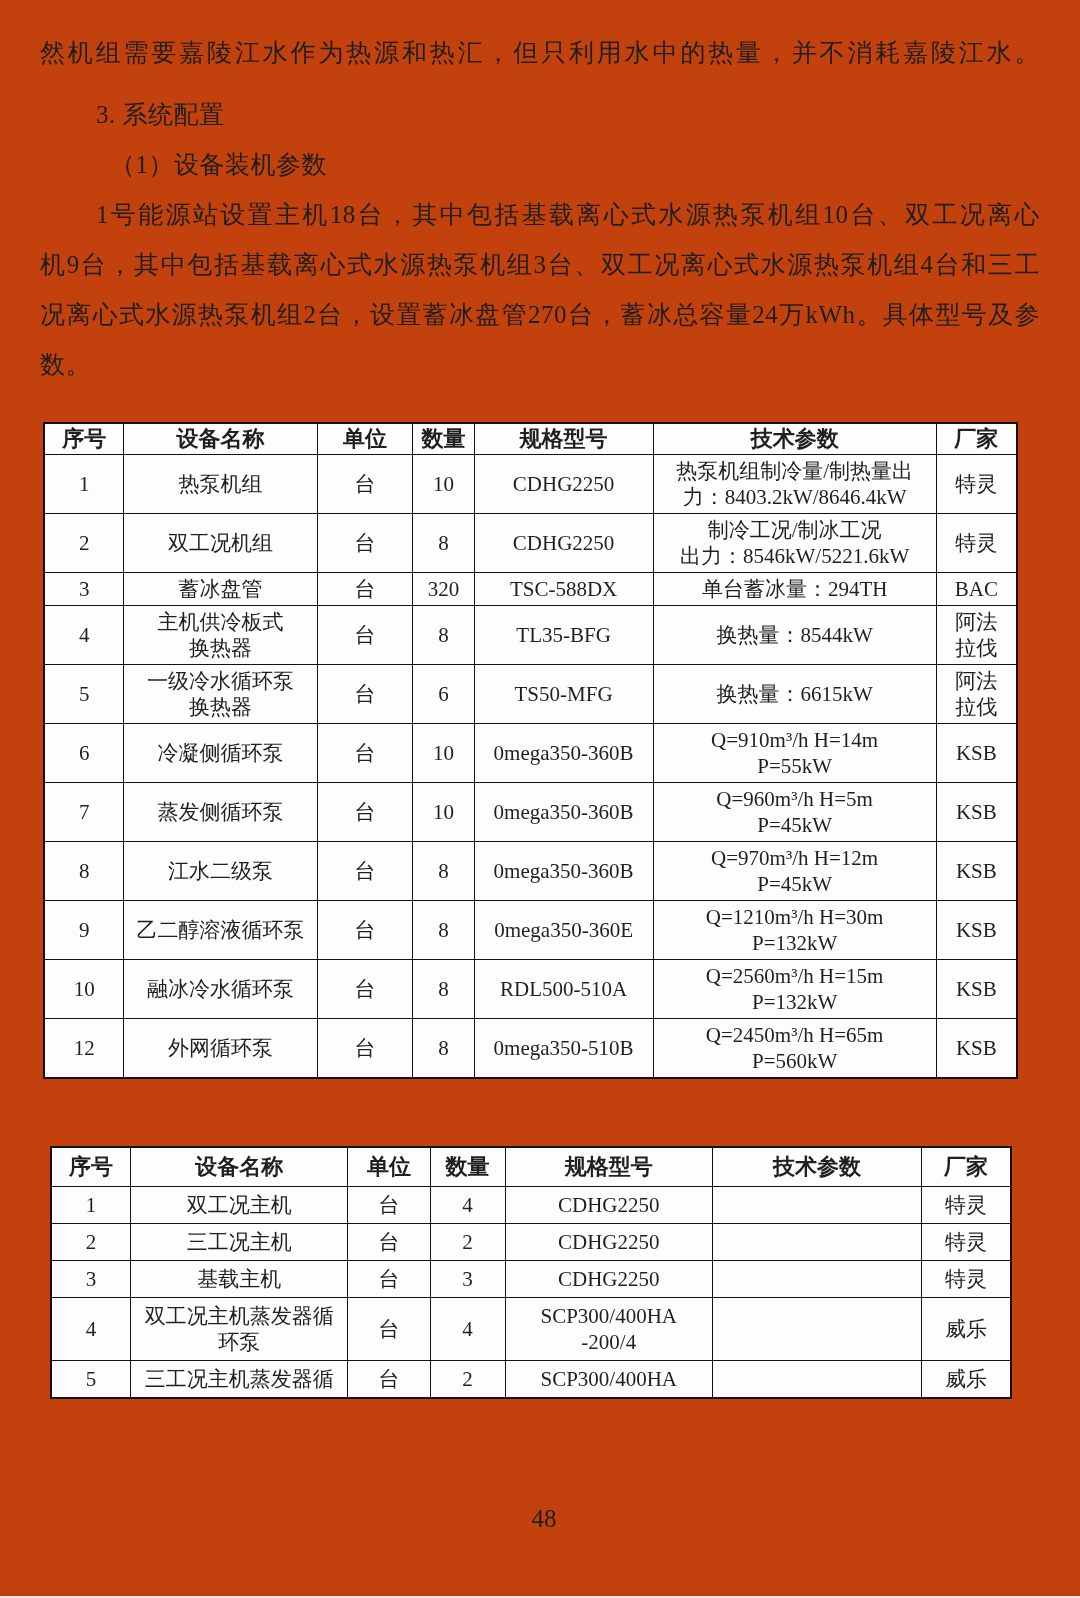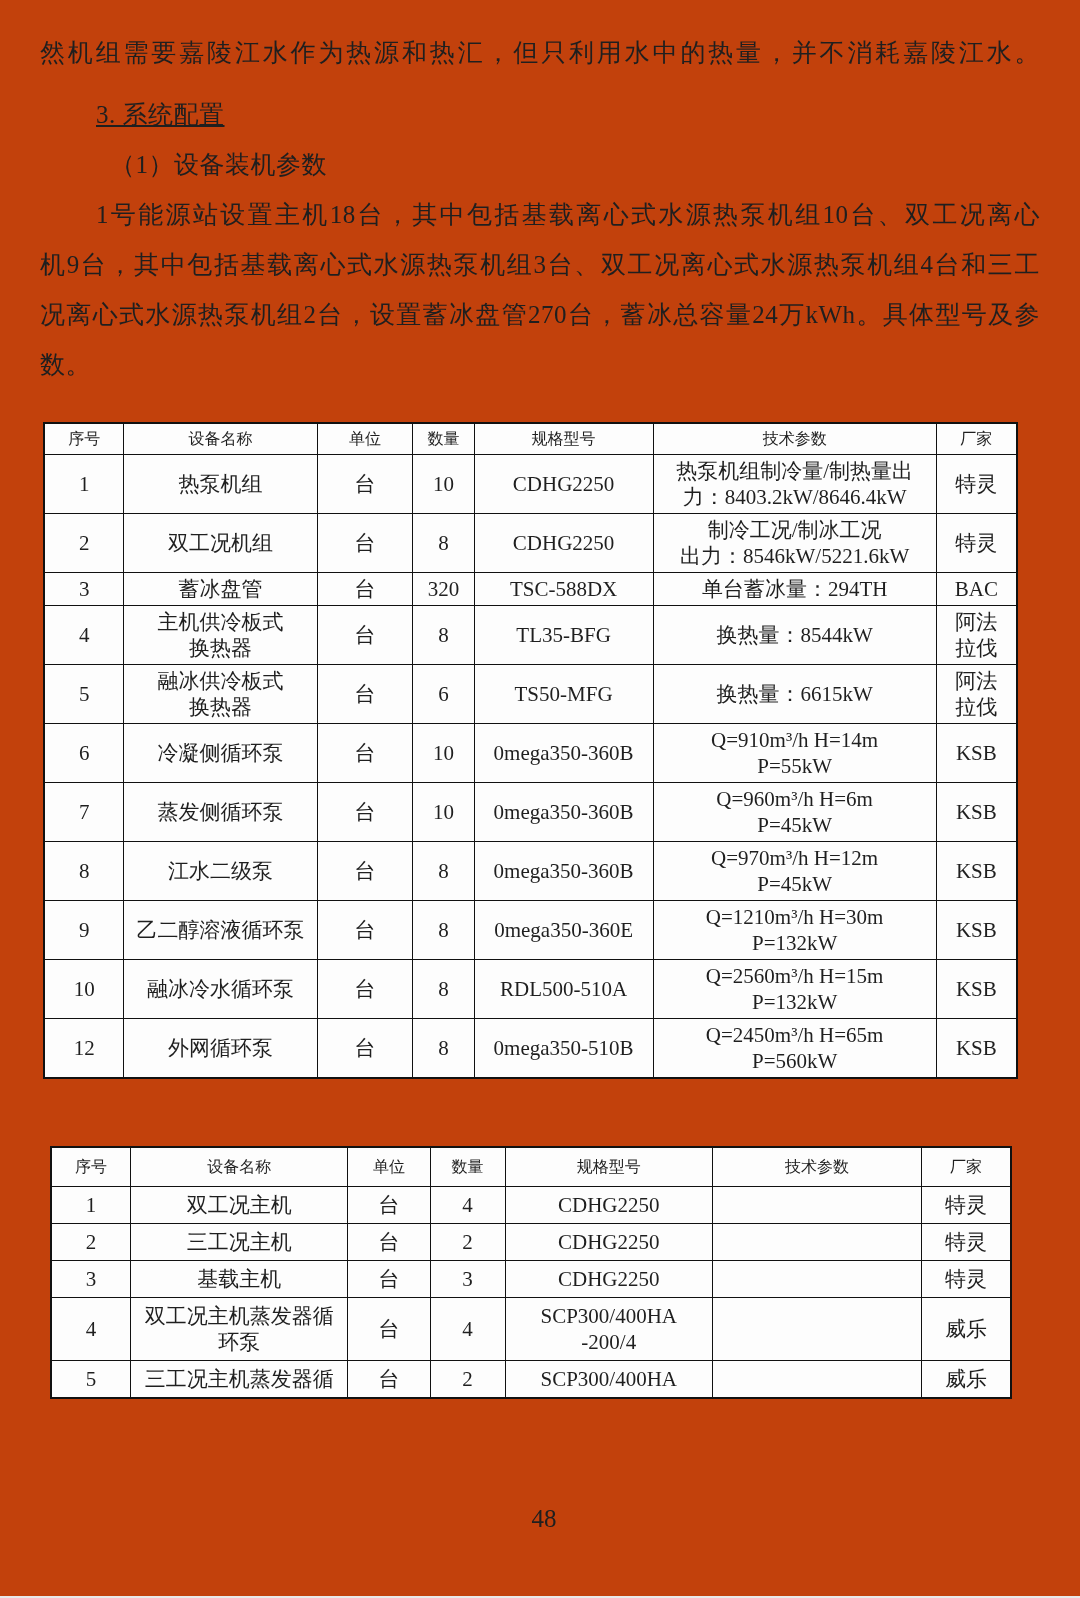--- a/index.html
+++ b/index.html
@@ -20,21 +20,21 @@
     font-size:25px;
     line-height:50px;
     letter-spacing:0.5px;
     white-space:nowrap;
   }
   .just{
     white-space:normal;
     text-align:justify;
     text-align-last:justify;
   }
-  .heading1{padding-left:56px;margin-top:12px;text-decoration:underline;}
+  .heading1{padding-left:56px;margin-top:12px;}
   .heading2{padding-left:70px;}
   .p-indent{padding-left:56px;}
 
   table{
     border-collapse:collapse;
     table-layout:fixed;
     background:#fdfdfd;
   }
   #tbl1{width:975px;margin:32px 0 0 3px;}
   #tbl2{width:962px;margin:67px 0 0 10px;}
@@ -42,21 +42,21 @@
     border:1.5px solid #111;
     text-align:center;
     vertical-align:middle;
     font-size:21px;
     line-height:26px;
     white-space:pre-line;
     overflow:hidden;
     padding:3px 2px;
   }
   table{border:2.5px solid #111;}
-  th{font-weight:normal;font-size:16px;}
+  th{font-weight:bold;font-size:22px;}
   #tbl1 th{padding:2px 2px;}
   #tbl2 th{padding:6px 2px;}
   #tbl2 td{padding:5px 2px;}
   .pagenum{
     position:absolute;
     left:8px;right:0;
     top:1505px;
     text-align:center;
     font-size:25px;
   }
@@ -129,21 +129,21 @@
 换热器</td>
         <td>台</td>
         <td>8</td>
         <td>TL35-BFG</td>
         <td>换热量：8544kW</td>
         <td>阿法
 拉伐</td>
       </tr>
       <tr>
         <td>5</td>
-        <td>融冰供冷板式
+        <td>一级冷水循环泵
 换热器</td>
         <td>台</td>
         <td>6</td>
         <td>TS50-MFG</td>
         <td>换热量：6615kW</td>
         <td>阿法
 拉伐</td>
       </tr>
       <tr>
         <td>6</td>
@@ -154,21 +154,21 @@
         <td>Q=910m³/h H=14m
 P=55kW</td>
         <td>KSB</td>
       </tr>
       <tr>
         <td>7</td>
         <td>蒸发侧循环泵</td>
         <td>台</td>
         <td>10</td>
         <td>0mega350-360B</td>
-        <td>Q=960m³/h H=6m
+        <td>Q=960m³/h H=5m
 P=45kW</td>
         <td>KSB</td>
       </tr>
       <tr>
         <td>8</td>
         <td>江水二级泵</td>
         <td>台</td>
         <td>8</td>
         <td>0mega350-360B</td>
         <td>Q=970m³/h H=12m

